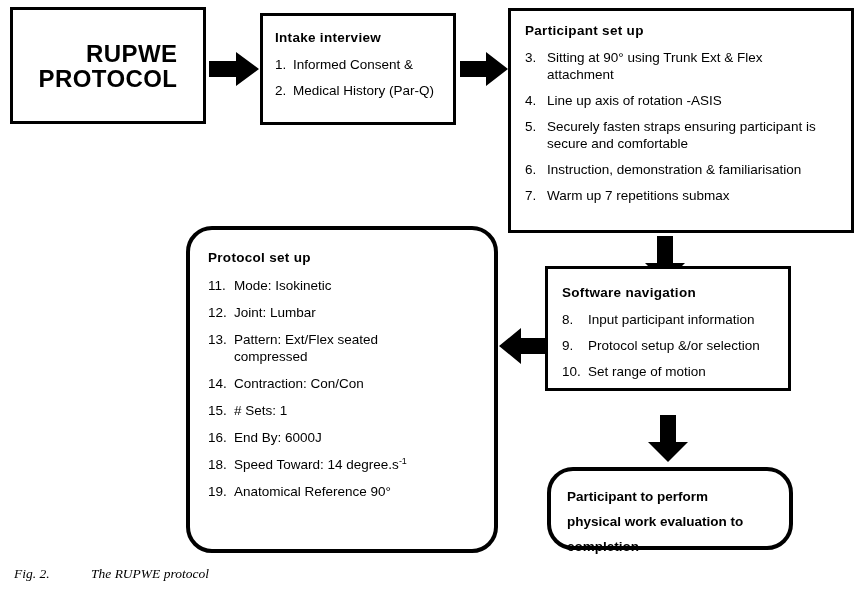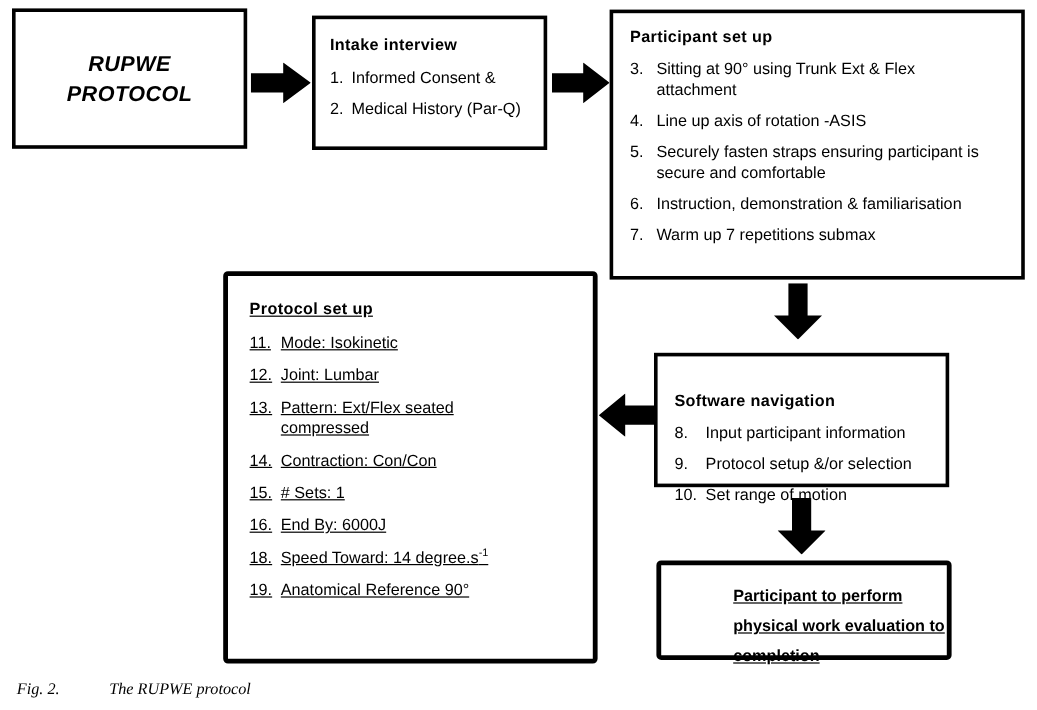--- a/index.html
+++ b/index.html
@@ -24,39 +24,37 @@
 
   
   .box {
     position: absolute;
     box-sizing: border-box;
     border: 3px solid #000;
     background: #fff;
   }
   .box.rounded {
     border-width: 4px;
-    border-radius: 4px;
-    text-decoration: underline;
+    border-radius: 26px;
   }
 
   
   #box-protocol {
     left: 10px; top: 7px;
     width: 196px; height: 117px;
     display: flex;
     align-items: center;
     justify-content: center;
   }
   .title-center {
     font-weight: bold;
-    font-size: 18px;
+    font-size: 24px;
     line-height: 25px;
-    text-align: center;
+    text-align: right;
     letter-spacing: 0.4px;
-    font-style: italic;
   }
 
   
   .bx-head {
     font-weight: bold;
     font-size: 13.5px;
     letter-spacing: 0.3px;
   }
   .bx-list {
     list-style: none;
@@ -90,23 +88,23 @@
     left: 508px; top: 8px;
     width: 346px; height: 225px;
     padding: 12px 17px 0 14px;
   }
   #box-participant .bx-head { margin-bottom: 11px; }
   #box-participant .bx-list li { margin-bottom: 9px; line-height: 17px; }
   #box-participant .bx-num { width: 22px; }
 
   
   #box-software {
-    left: 545px; top: 294px;
-    width: 246px; height: 112px;
-    padding: 29px 0 0 14px;
+    left: 545px; top: 266px;
+    width: 246px; height: 125px;
+    padding: 16px 0 0 14px;
   }
   #box-software .bx-head { margin-bottom: 12px; }
   #box-software .bx-list li { margin-bottom: 11px; }
   #box-software .bx-num { width: 26px; }
 
   
   #box-protocolsetup {
     left: 186px; top: 226px;
     width: 312px; height: 327px;
     padding: 20px 0 0 18px;
@@ -119,21 +117,20 @@
   
   #box-final {
     left: 547px; top: 467px;
     width: 246px; height: 83px;
     padding: 13px 0 0 16px;
   }
   #box-final .fin-line {
     font-weight: bold;
     font-size: 13.5px;
     line-height: 25px;
-    margin-left: 44px;
   }
 
   
   .arrow { position: absolute; }
   .arrow svg { display: block; }
 </style>
 </head>
 <body>
 
 <div class="canvas">

